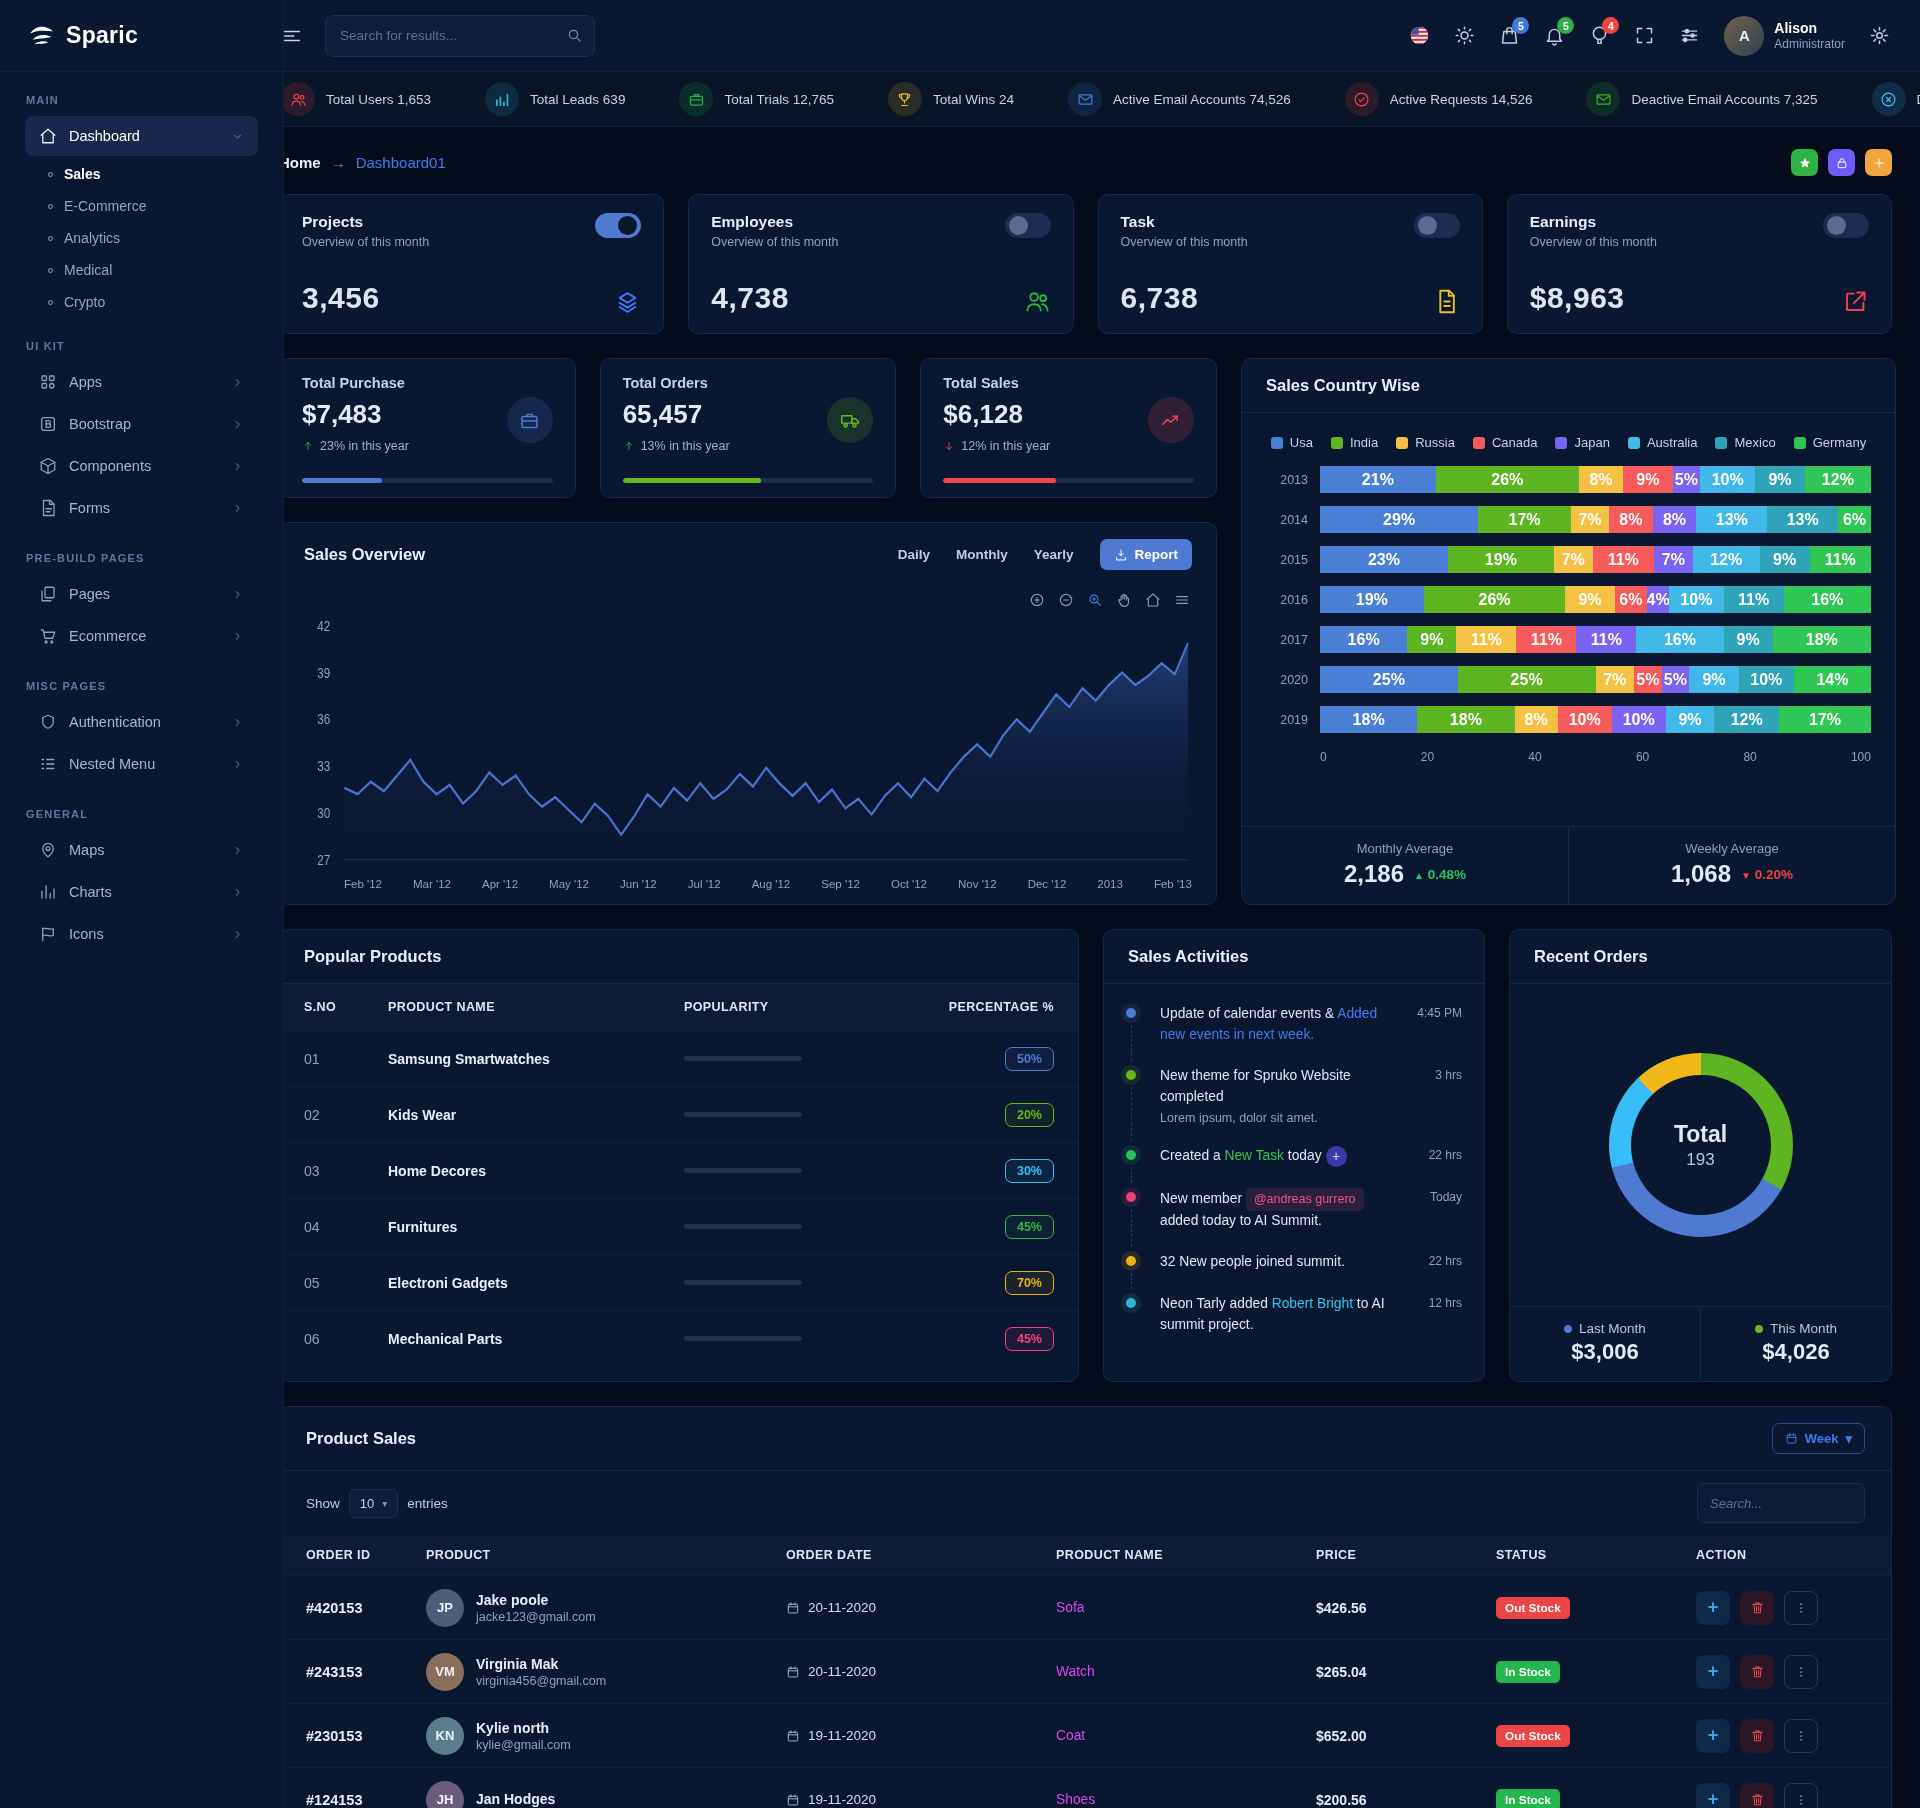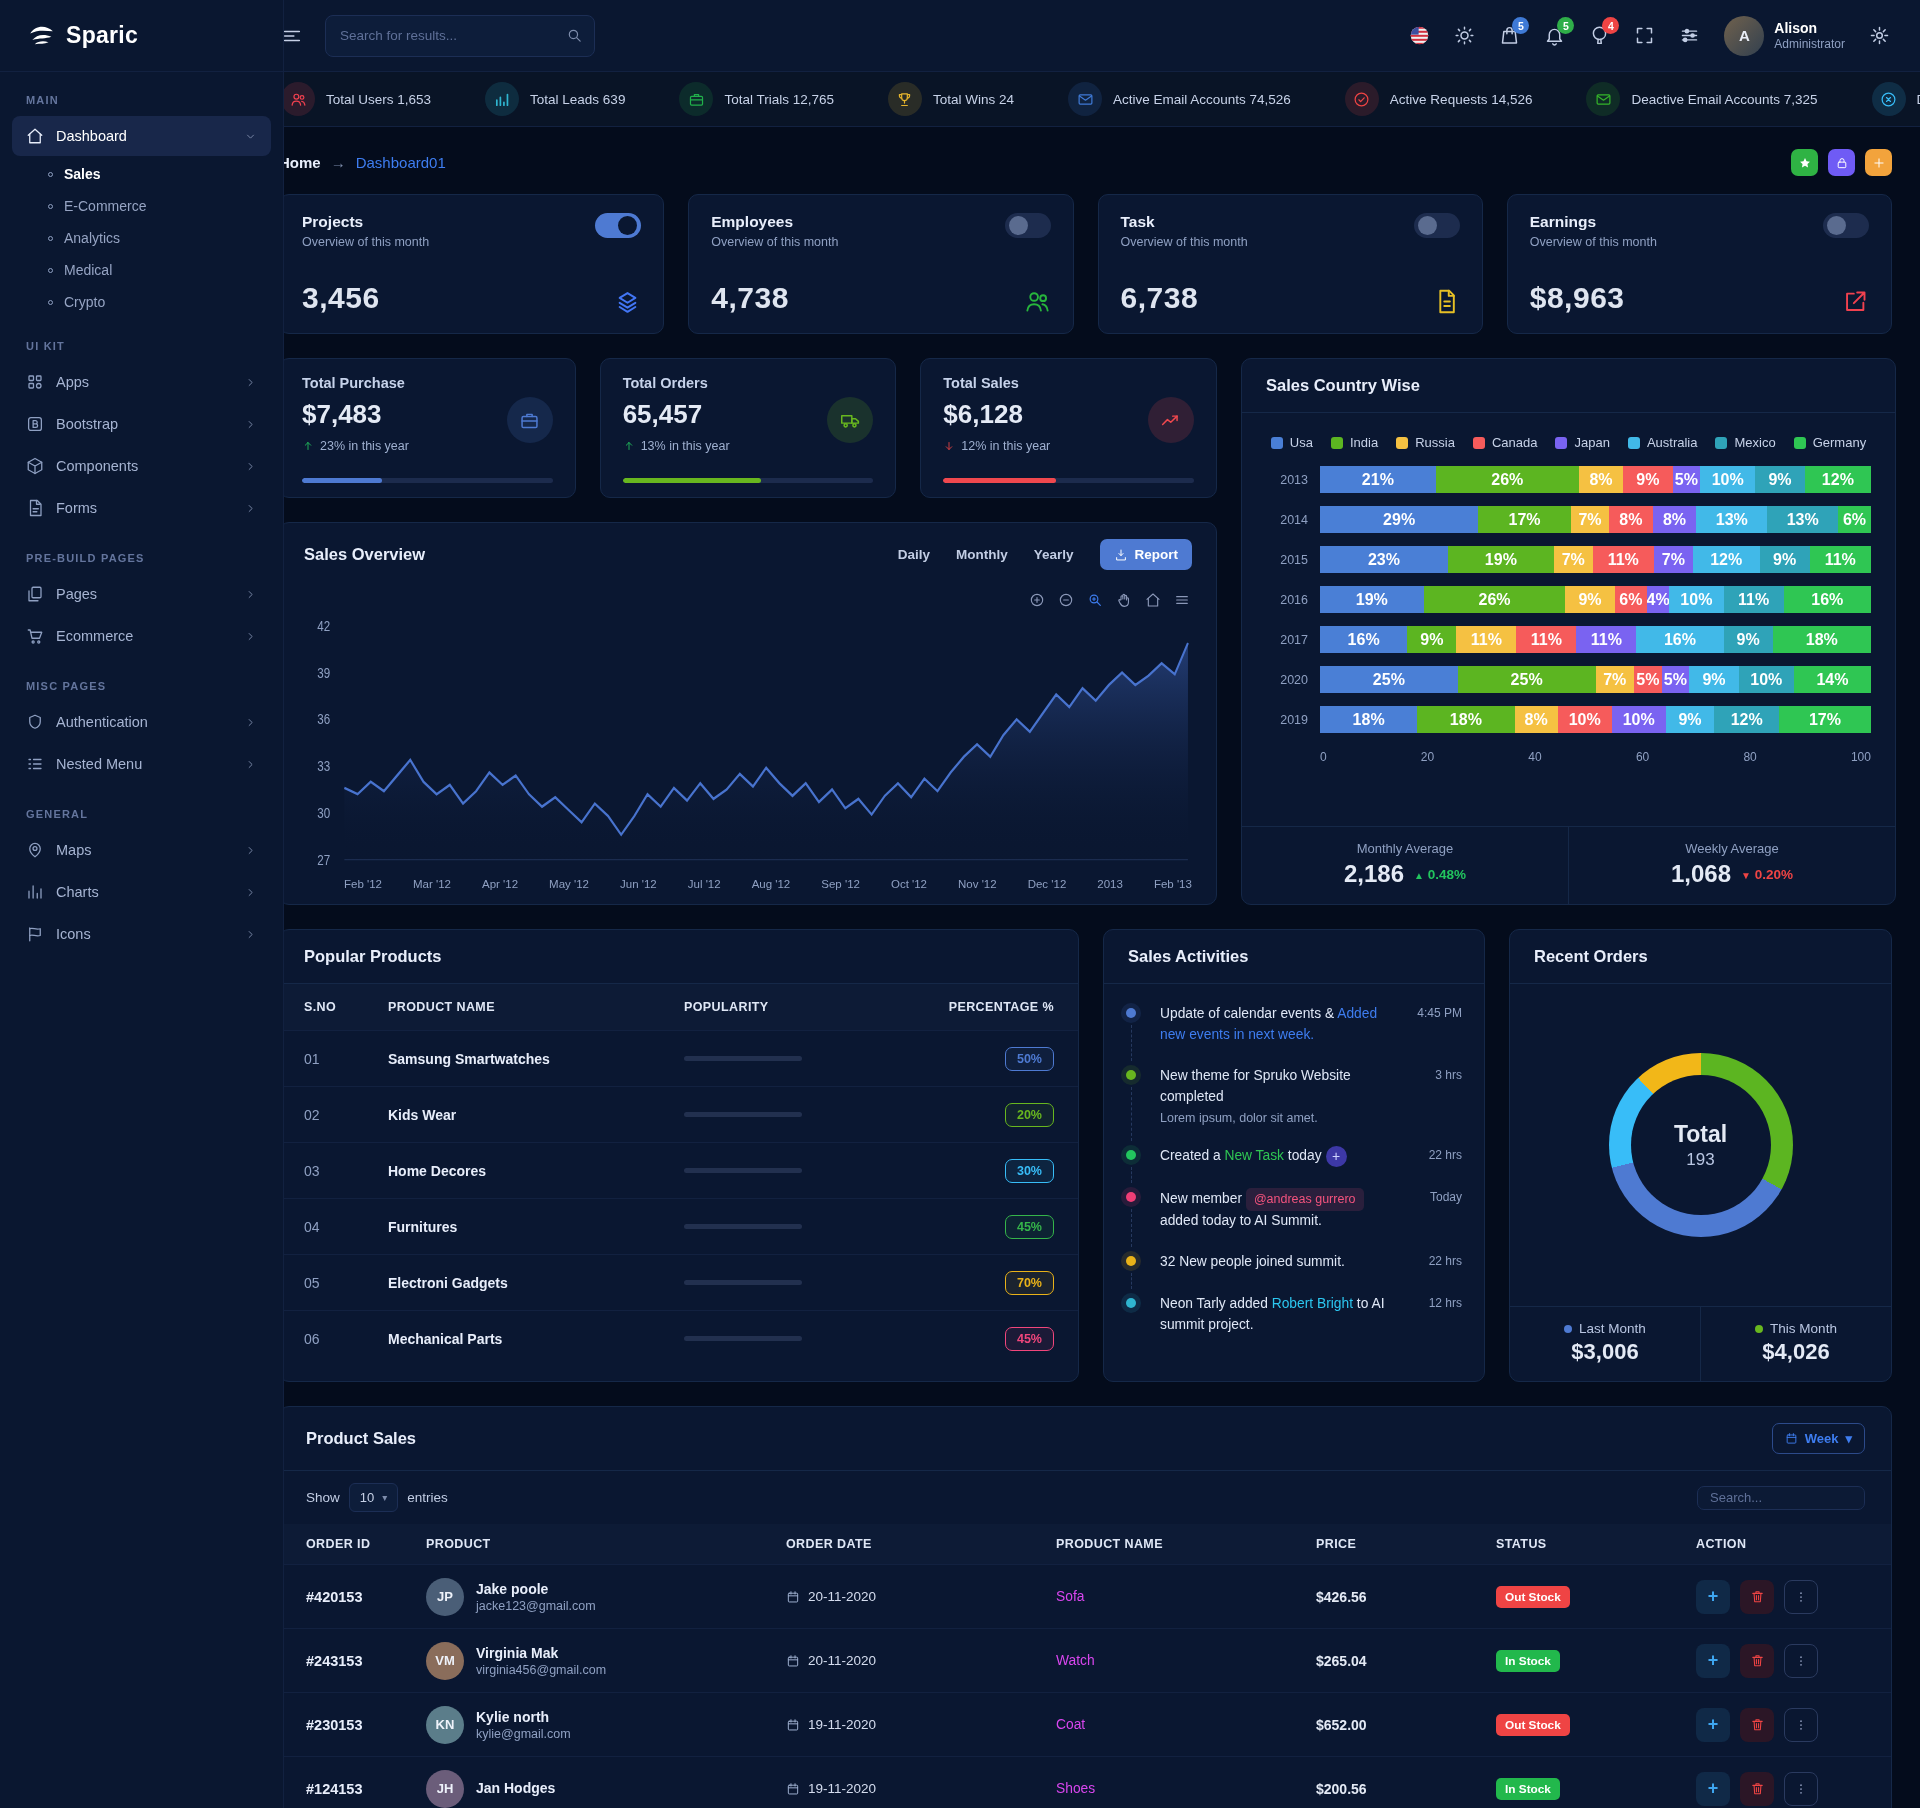--- a/index.html
+++ b/index.html
@@ -10,21 +10,21 @@
   }
   .ic svg { width:100%; height:100%; display:block; }
   .ic { display:inline-block; line-height:0; }
 
   
   .sidebar { position:fixed; left:0; top:0; bottom:0; width:284px; background:#0a1730; border-right:1px solid #122140; z-index:5; }
   .brand { height:72px; display:flex; align-items:center; gap:10px; padding:0 26px; border-bottom:1px solid #122140; }
   .brand .ic { width:30px; height:30px; }
   .brand-name { font-size:23px; font-weight:bold; color:#fff; letter-spacing:.3px; }
   .nav-label { padding:22px 26px 8px; font-size:11px; font-weight:bold; letter-spacing:1.2px; color:#64759d; }
-  .nav-item { display:flex; align-items:center; gap:12px; margin:2px 12px; padding:11px 14px; border-radius:8px; color:#a6b4d2; font-size:14.5px; cursor:pointer; }
+  .nav-item { display:flex; align-items:center; gap:12px; margin:2px 25px; padding:11px 14px; border-radius:8px; color:#a6b4d2; font-size:14.5px; cursor:pointer; }
   .nav-item.active { background:#18274a; color:#fff; }
   .nav-item .nav-ic { width:18px; height:18px; color:#8fa0c2; }
   .nav-item.active .nav-ic { color:#e8eefb; }
   .nav-item .chev { margin-left:auto; width:13px; height:13px; color:#7d8cab; }
   .sub-item { display:flex; align-items:center; gap:11px; padding:8px 14px 8px 48px; color:#96a4c3; font-size:14px; cursor:pointer; }
   .sub-item.active { color:#fff; font-weight:bold; }
   .bullet { width:5px; height:5px; border:1.4px solid #8fa0c2; border-radius:50%; flex:none; }
 
   
   .main { margin-left:251px; }
@@ -160,21 +160,21 @@
 
   .ps-card { margin-top:24px; min-height:400px; overflow:hidden; }
   .ps-head { padding:16px 26px; border-bottom:1px solid #152848; display:flex; align-items:center; }
   .week-btn { margin-left:auto; background:transparent; border:1px solid #2c4a8a; color:#3e7df0; font-family:inherit; font-size:13px; font-weight:bold; border-radius:7px; padding:7px 12px; display:flex; align-items:center; gap:7px; cursor:pointer; }
   .week-btn .ic { width:13px; height:13px; }
   .ps-controls { display:flex; align-items:center; padding:12px 26px; }
   .ps-show { display:flex; align-items:center; gap:9px; font-size:13.5px; color:#c2cde4; }
   .show-select { background:#0d1d3a; border:1px solid #1c2e55; border-radius:6px; padding:6px 10px; font-size:13px; color:#c6d0e6; display:flex; align-items:center; gap:8px; cursor:pointer; }
   .show-select .caret { font-size:10px; color:#7d8cab; }
   .ps-search { margin-left:auto; }
-  .ps-search input { width:168px; height:24px; background:#0c1a35; border:1px solid #1c2e55; border-radius:7px; color:#c6d0e6; padding:0 12px; font-size:13px; font-family:inherit; outline:none; }
+  .ps-search input { width:168px; height:40px; background:#0c1a35; border:1px solid #1c2e55; border-radius:7px; color:#c6d0e6; padding:0 12px; font-size:13px; font-family:inherit; outline:none;font-style:italic; }
   .ps-search input::placeholder { color:#5f7098; }
   .ps-cols, .ps-row { display:grid; grid-template-columns:120px 360px 270px 260px 180px 200px 1fr; align-items:center; padding:0 26px; }
   .ps-cols { background:#0d1b36; height:40px; font-size:12.5px; font-weight:bold; color:#dfe7f6; letter-spacing:.4px; }
   .ps-row { height:64px; border-top:1px solid #122140; }
   .ps-id { font-size:14.5px; font-weight:bold; color:#e8eefb; }
   .cust { display:flex; align-items:center; gap:12px; }
   .cust-av { width:38px; height:38px; border-radius:50%; display:flex; align-items:center; justify-content:center; font-size:13px; font-weight:bold; color:#eef2fa; flex:none; }
   .cust-name { font-size:14px; font-weight:bold; color:#e8eefb; }
   .cust-mail { font-size:12.5px; color:#8fa0c2; margin-top:2px; }
   .ps-date { display:flex; align-items:center; gap:8px; font-size:13.5px; color:#d5ddef; }

